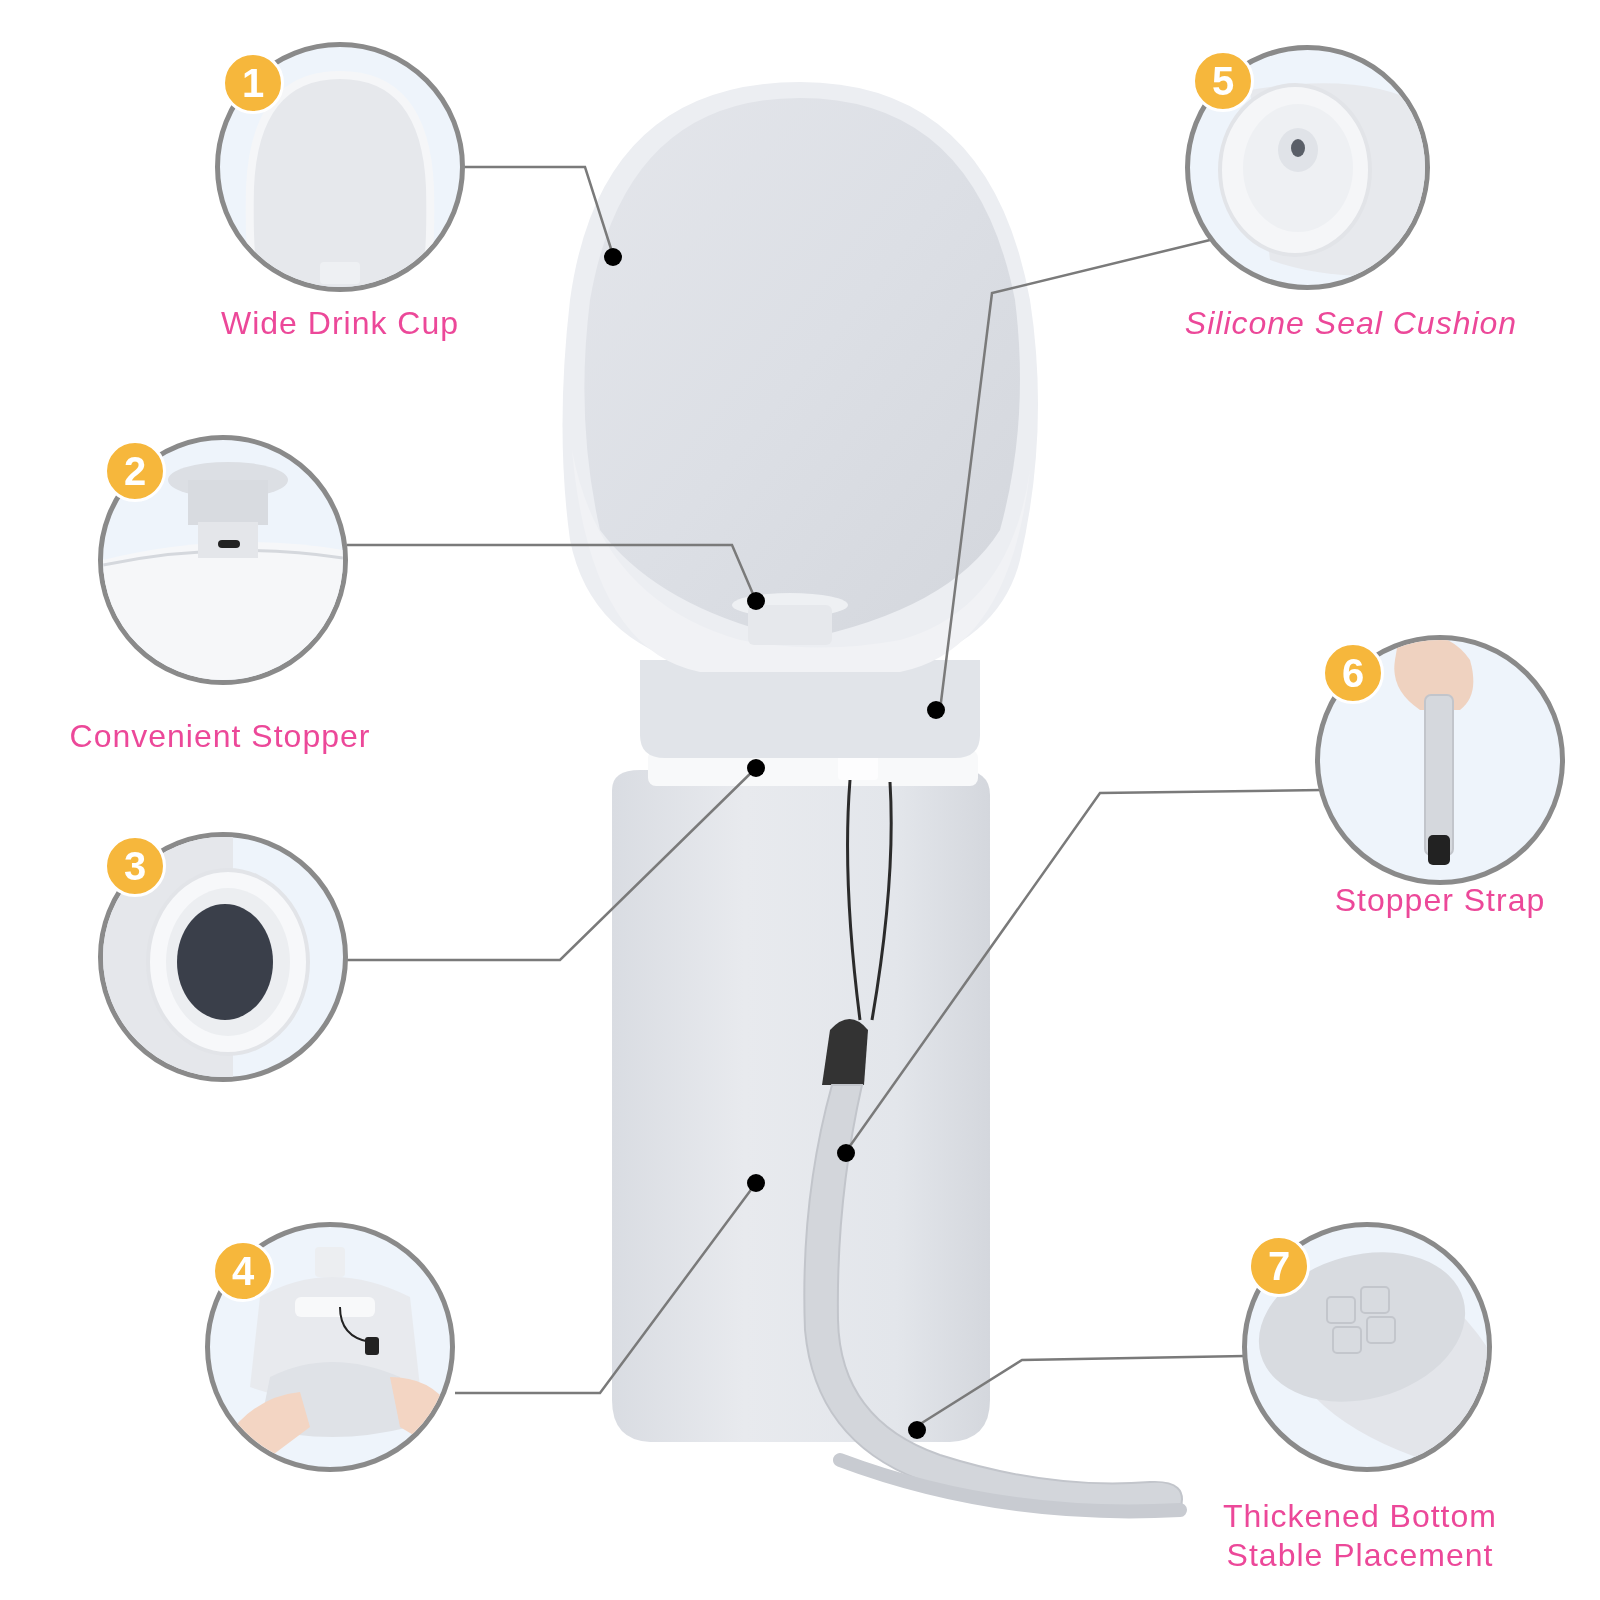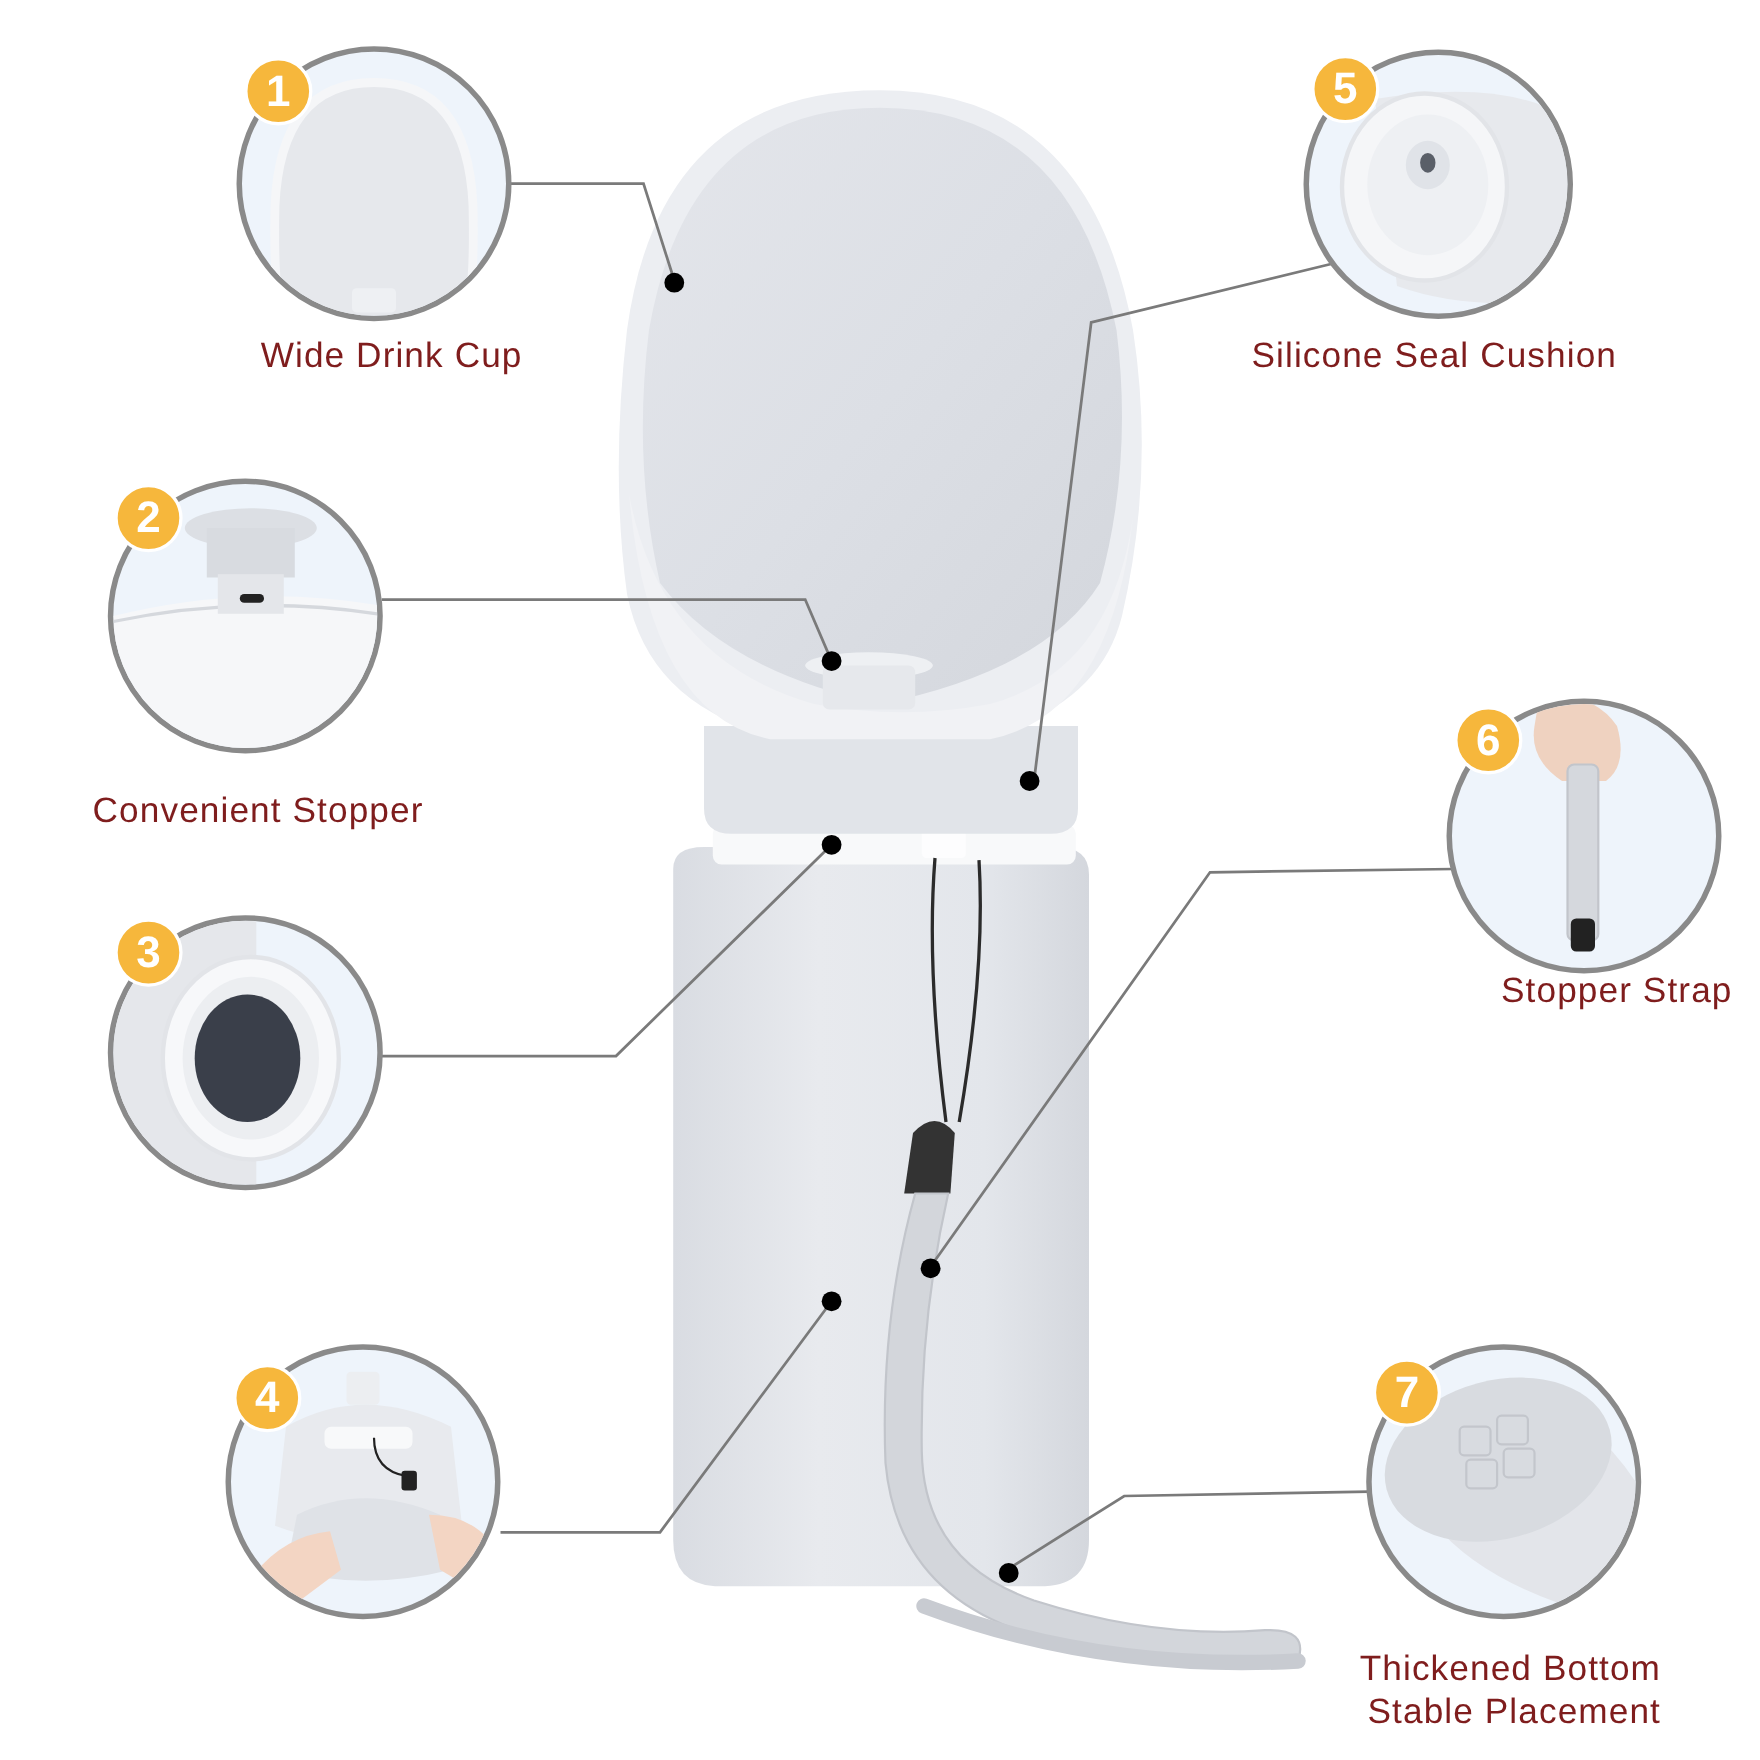--- a/index.html
+++ b/index.html
@@ -1,19 +1,19 @@
 <!DOCTYPE html>
 <html><head>
 <meta charset="utf-8">
 <style>
   html, body { margin: 0; padding: 0; background: #ffffff; }
   body { width: 1600px; height: 1600px; position: relative; overflow: hidden; font-family: "Liberation Sans", sans-serif; }
   .stage { position: absolute; left: 0; top: 0; width: 1600px; height: 1600px; }
   svg.main { position: absolute; left: 0; top: 0; }
-  .callout-label { position: absolute; color: #7f1d1d; font-size: 32px; letter-spacing: 1px; text-align: right; white-space: nowrap; line-height: 40px; }
+  .callout-label { position: absolute; color: #ec4899; font-size: 32px; letter-spacing: 1px; text-align: center; white-space: nowrap; line-height: 40px; }
   .badge { position: absolute; width: 62px; height: 62px; border-radius: 50%; color: #fff; font-weight: bold; font-size: 40px; display: flex; align-items: center; justify-content: center; border: 3px solid #fff; box-sizing: border-box; }
   .bubble { position: absolute; border-radius: 50%; border: 5px solid #8a8a8a; background: #eef4fb; box-sizing: border-box; overflow: hidden; }
   .hotspot { position: absolute; width: 18px; height: 18px; border-radius: 50%; background: #000; margin-left: -9px; margin-top: -9px; }
 </style>
 </head>
 <body>
 
 <div class="stage">
 
   <svg class="main" width="1600" height="1600" viewBox="0 0 1600 1600">
@@ -138,21 +138,21 @@
   <div class="bubble" style="left:1185px; top:45px; width:245px; height:245px;">
     <svg width="235" height="235" viewBox="0 0 235 235">
       <path d="M60 40 Q180 20 240 60 L240 220 Q150 235 80 210 Z" fill="#e7e9ed"></path>
       <ellipse cx="105" cy="120" rx="75" ry="85" fill="#f5f6f8" stroke="#e2e4e8" stroke-width="4"></ellipse>
       <ellipse cx="108" cy="118" rx="55" ry="64" fill="#eef0f3"></ellipse>
       <ellipse cx="108" cy="100" rx="20" ry="22" fill="#e0e3e8"></ellipse>
       <ellipse cx="108" cy="98" rx="7" ry="9" fill="#5a5f68"></ellipse>
     </svg>
   </div>
   <div class="badge" style="left:1192px; top:50px; background:#F6B73C;">5</div>
-  <div class="callout-label" style="left:1120px; top:303px; width:350px;">Silicone Seal Cushion</div>
+  <div class="callout-label" style="left:1176px; top:303px; width:350px;font-style:italic;">Silicone Seal Cushion</div>
 
   <div class="bubble" style="left:1315px; top:635px; width:250px; height:250px;">
     <svg width="240" height="240" viewBox="0 0 240 240">
       <path d="M80 -10 Q130 -10 150 20 Q160 55 140 70 L100 70 Q70 50 75 20 Z" fill="#efd2c0"></path>
       <rect x="105" y="55" width="28" height="160" rx="6" fill="#d5d8dd" stroke="#c2c5cb" stroke-width="2"></rect>
       <rect x="108" y="195" width="22" height="30" rx="5" fill="#222"></rect>
     </svg>
   </div>
   <div class="badge" style="left:1322px; top:642px; background:#F6B73C;">6</div>
   <div class="callout-label" style="left:1305px; top:880px; width:270px;">Stopper Strap</div>

